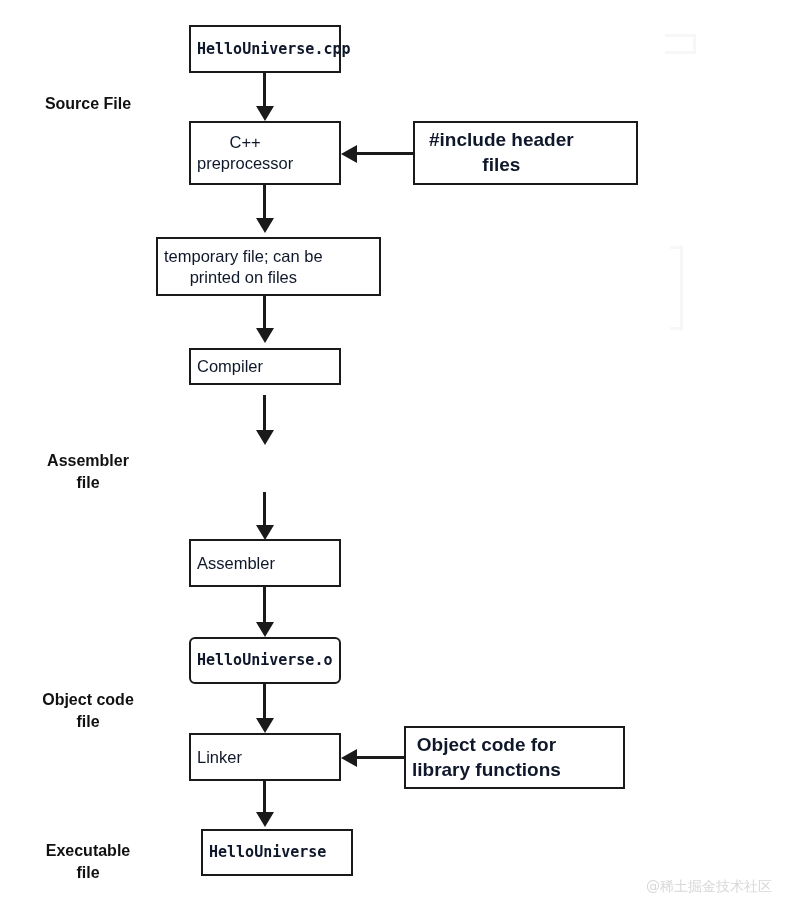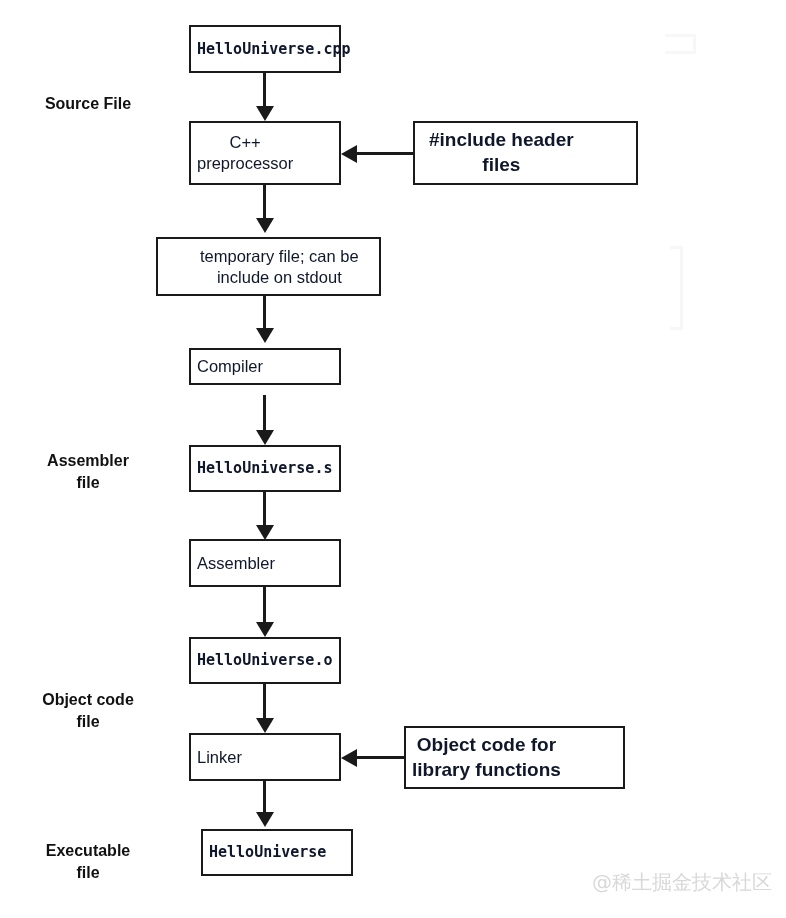--- a/index.html
+++ b/index.html
@@ -95,21 +95,21 @@
     border-right: 16px solid #1a1a1a;
     z-index: 4;
   }
 
   
   .watermark {
     position: absolute;
     right: 14px;
     bottom: 22px;
     font-family: "DejaVu Sans", sans-serif;
-    font-size: 20px;
+    font-size: 14px;
     color: #d8d8d8;
     white-space: nowrap;
     z-index: 5;
   }
   .ghost-bracket {
     position: absolute;
     z-index: 1;
     border: 3px solid #f7f7f7;
     border-left: none;
     pointer-events: none;
@@ -161,52 +161,49 @@
       <span>#include header</span><br>
       <span>files</span>
     </span>
   </div>
   <div class="hline" style="left:356px; top:152px; width:57px;"></div>
   <div class="arrow-left" style="left:341px; top:144.5px;"></div>
 
   <div class="vline" style="left:263px; top:185px; height:39px;"></div>
   <div class="arrow-down" style="left:255.5px; top:218px;"></div>
 
-  <div class="node sans" style="left:156px; top:237px; width:225px; height:59px;padding-left:36px;">
+  <div class="node sans" style="left:156px; top:237px; width:225px; height:59px;">
     <span class="txt">
       <span>temporary file; can be</span><br>
-      <span>include on stdout</span>
+      <span>printed on files</span>
     </span>
   </div>
 
   <div class="vline" style="left:263px; top:296px; height:38px;"></div>
   <div class="arrow-down" style="left:255.5px; top:328px;"></div>
 
   <div class="node sans" style="left:189px; top:348px; width:152px; height:37px;">
     <span class="txt">Compiler</span>
   </div>
 
   <div class="vline" style="left:263px; top:395px; height:42px;"></div>
   <div class="arrow-down" style="left:255.5px; top:430px;"></div>
 
-  <div class="node mono" style="left:189px; top:445px; width:152px; height:47px;">
-    <span class="txt">HelloUniverse.s</span>
-  </div>
 
   <div class="vline" style="left:263px; top:492px; height:40px;"></div>
   <div class="arrow-down" style="left:255.5px; top:525px;"></div>
 
   <div class="node sans" style="left:189px; top:539px; width:152px; height:48px;">
     <span class="txt">Assembler</span>
   </div>
 
   <div class="vline" style="left:263px; top:587px; height:42px;"></div>
   <div class="arrow-down" style="left:255.5px; top:622px;"></div>
 
-  <div class="node mono" style="left:189px; top:637px; width:152px; height:47px;">
+  <div class="node mono" style="left:189px; top:637px; width:152px; height:47px;border-radius:6px;">
     <span class="txt">HelloUniverse.o</span>
   </div>
 
   <div class="vline" style="left:263px; top:684px; height:41px;"></div>
   <div class="arrow-down" style="left:255.5px; top:718px;"></div>
 
   <div class="node sidebox" style="left:404px; top:726px; width:221px; height:63px;">
     <span class="txt">
       <span>Object code for</span><br>
       <span>library functions</span>

